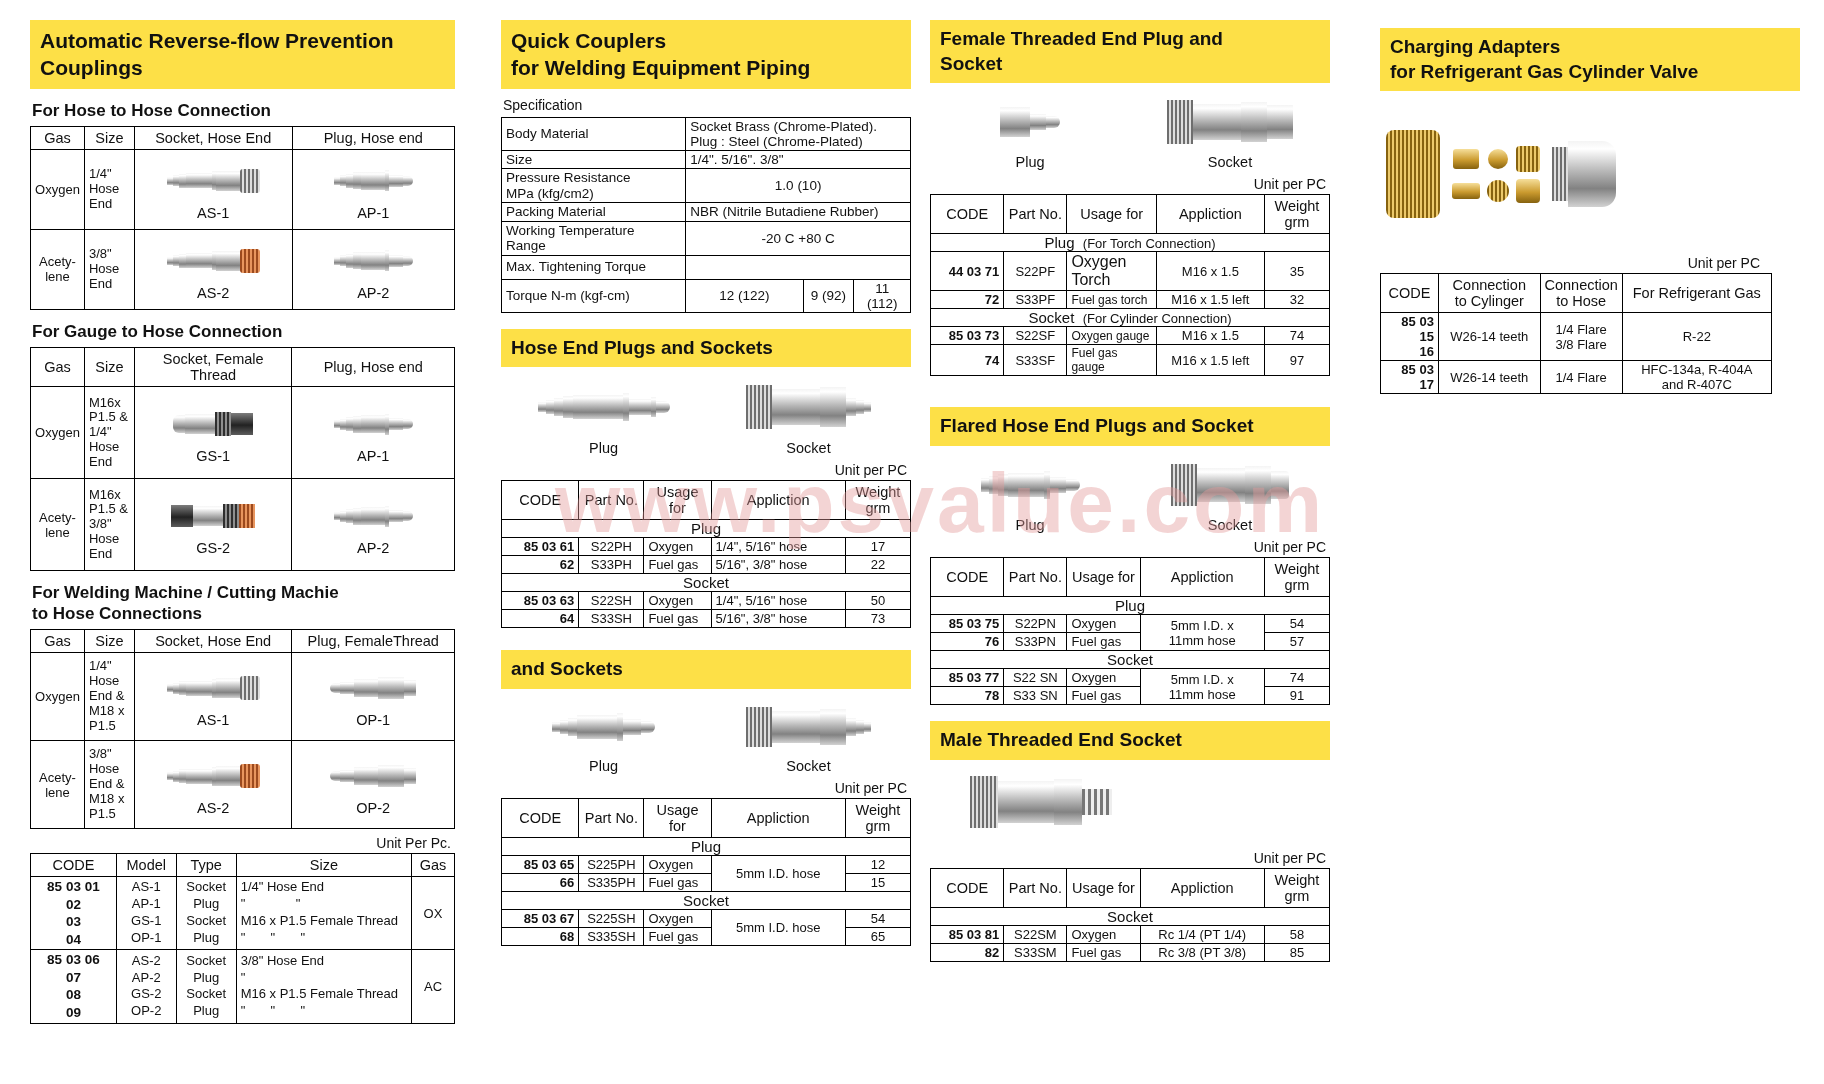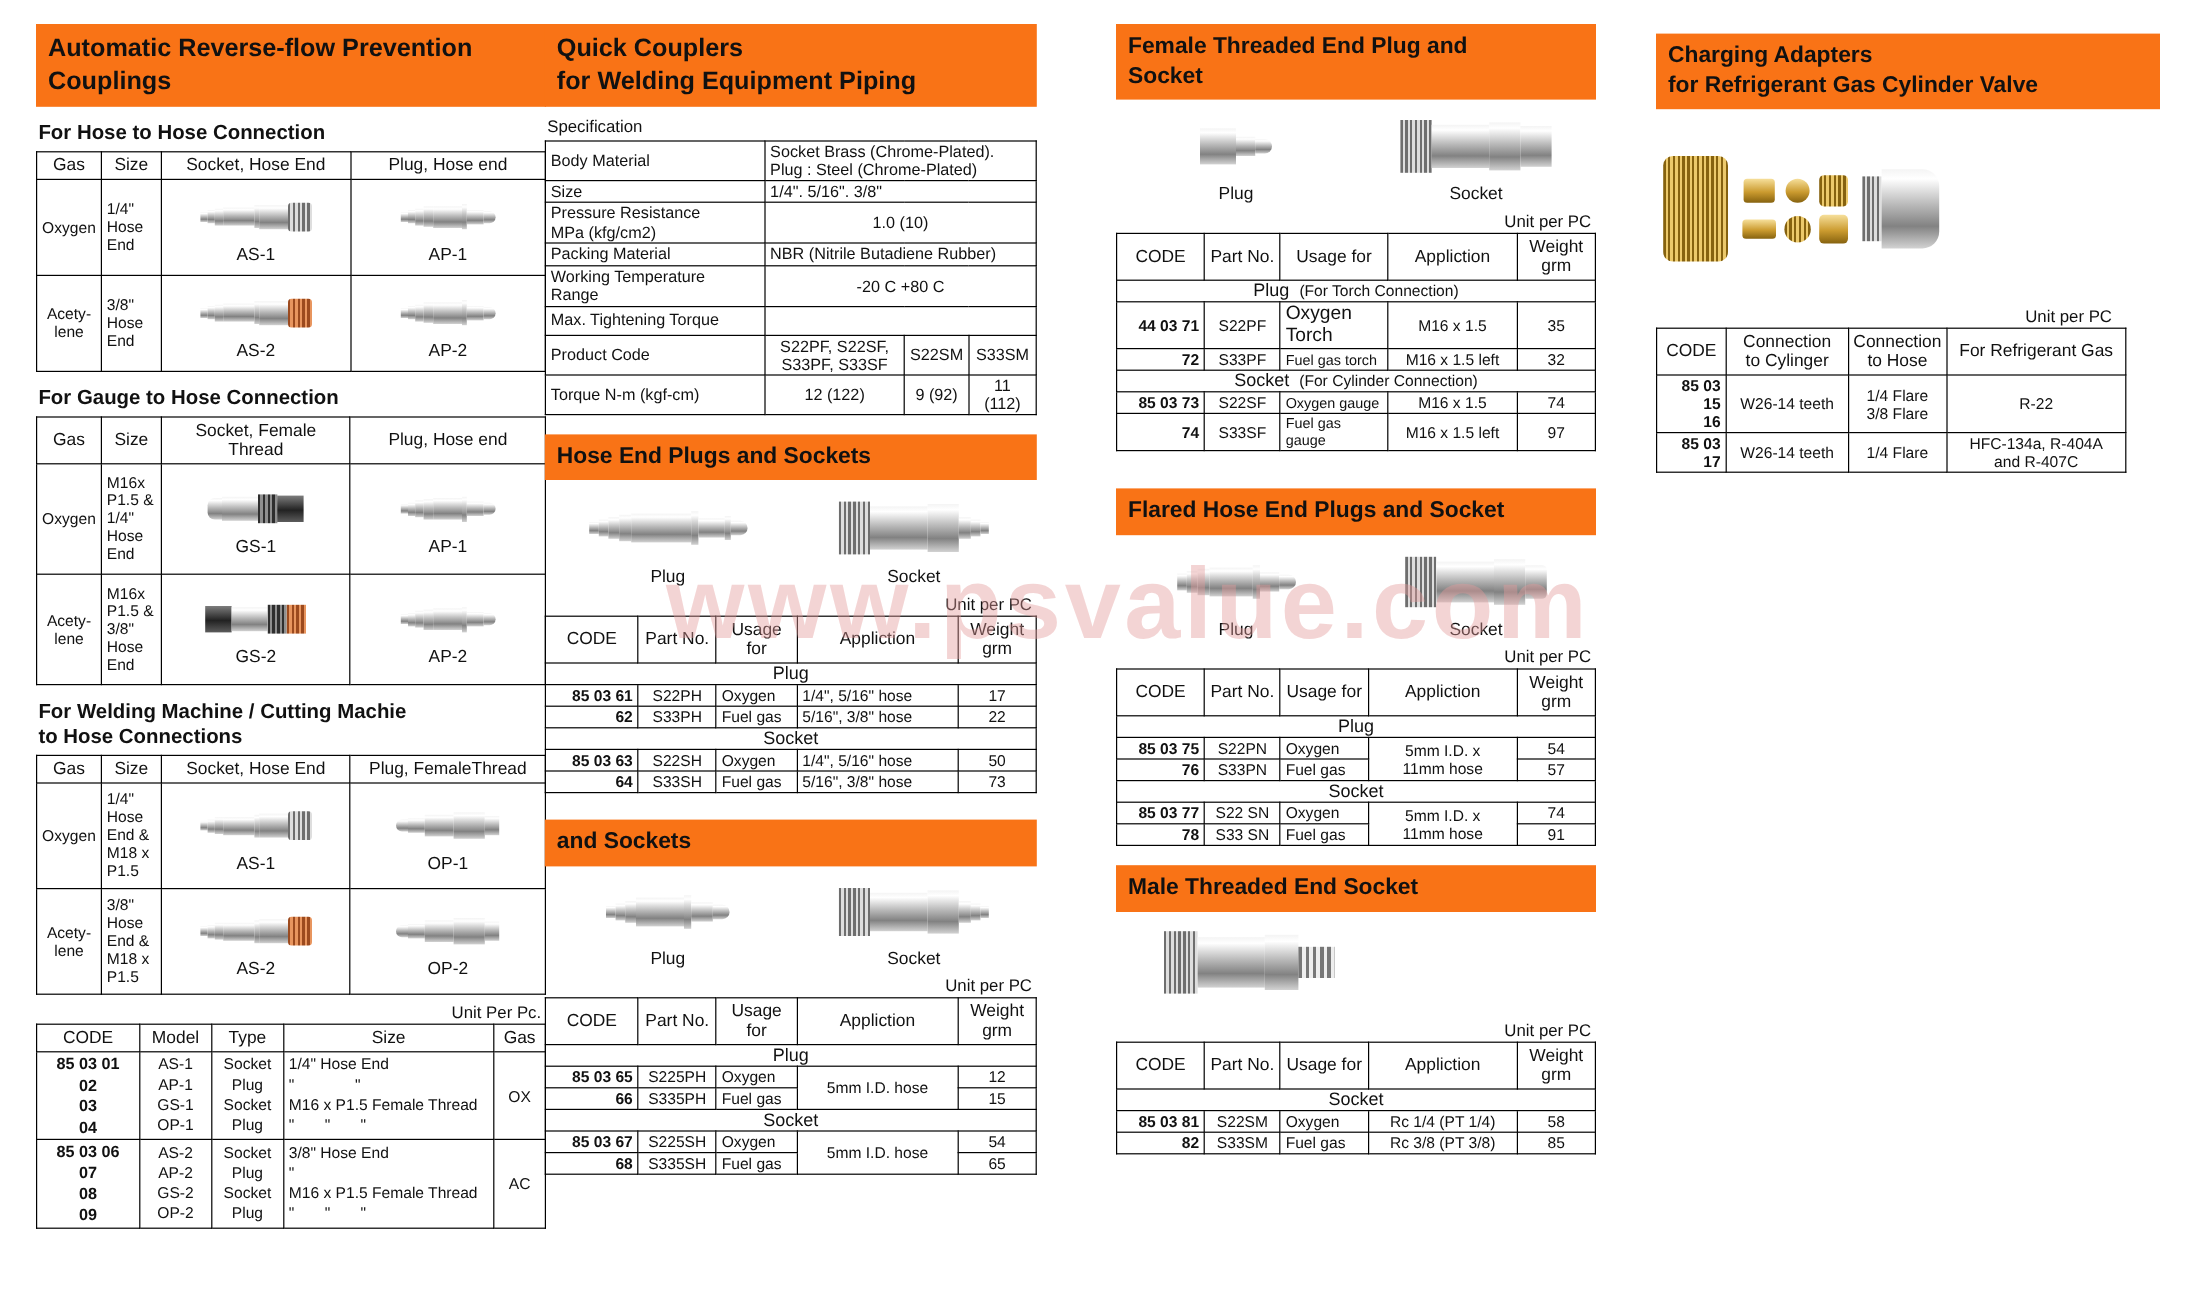--- a/index.html
+++ b/index.html
@@ -1,19 +1,19 @@
 <!DOCTYPE html>
 <html><head>
 <meta charset="utf-8">
 <style>
   html,body{margin:0;padding:0;}
   body{width:1824px;height:1084px;position:relative;background:#fff;
        font-family:"Liberation Sans",sans-serif;color:#111;overflow:hidden;}
   .col{position:absolute;top:0;}
-  .banner{background:#f97316;font-weight:bold;font-size:21px;line-height:1.3;padding:7px 10px;}
+  .banner{background:#fde047;font-weight:bold;font-size:21px;line-height:1.3;padding:7px 10px;}
   .banner.sm{font-size:19px;}
   .shead{font-weight:bold;font-size:17px;margin:12px 0 5px 2px;line-height:1.2;}
   .unit{text-align:right;font-size:14px;margin:6px 4px 2px 0;}
   .t{border-collapse:collapse;width:100%;}
   .t th,.t td{border:1px solid #000;padding:1px 4px;font-size:13px;vertical-align:middle;}
   .t th{font-weight:normal;font-size:14.5px;text-align:center;padding:3px 2px;}
   .pl{white-space:pre-line;}
   .pw{white-space:pre-wrap;}
   .ctr{text-align:center;}
   .gas{text-align:center;font-size:14px;}
@@ -385,21 +385,21 @@
             <div class="pw">"</div>
             <div class="pw">M16 x P1.5 Female Thread</div>
             <div class="pw">"       "       "</div>
       </td>
       <td class="ctr">AC</td>
     </tr>
   </tbody>
     </table>
 </div>
 
-<div class="col" style="left:454px;top:20px;width:410px;">
+<div class="col" style="left:501px;top:20px;width:410px;">
   <div class="banner">
     <div>Quick Couplers</div>
     <div>for Welding Equipment Piping</div>
   </div>
   <div style="font-size:14px;margin:8px 0 4px 2px;">Specification</div>
   <table class="t spec">
     <colgroup>
         <col style="width:182px">
         <col style="width:116px">
         <col style="width:50px">
@@ -426,27 +426,20 @@
         </tr>
     <tr>
           <td class="sl pl">Working Temperature
 Range</td>
           <td class="ctr" colspan="3">-20 C  +80  C</td>
         </tr>
     <tr style="height:24px;">
           <td class="sl">Max. Tightening Torque</td>
           <td colspan="3"></td>
         </tr>
-    <tr>
-      <td class="sl">Product Code</td>
-      <td class="ctr pl">S22PF, S22SF,
-S33PF, S33SF</td>
-      <td class="ctr">S22SM</td>
-      <td class="ctr">S33SM</td>
-    </tr>
     <tr>
       <td class="sl">Torque N-m (kgf-cm)</td>
       <td class="ctr">12 (122)</td>
       <td class="ctr">9 (92)</td>
       <td class="ctr">11 (112)</td>
     </tr>
   </tbody>
     </table>
 
   <div class="banner sm" style="margin-top:16px;">Hose End Plugs and Sockets</div>

